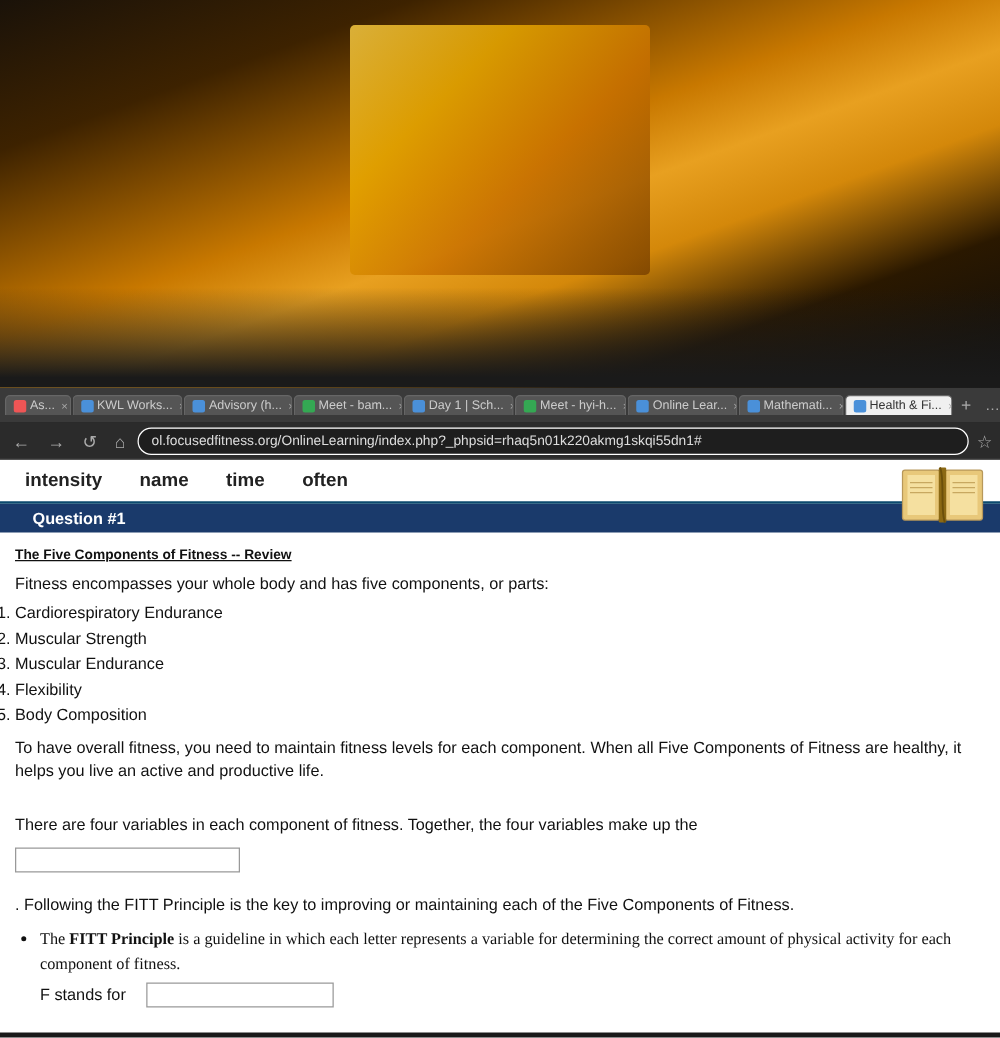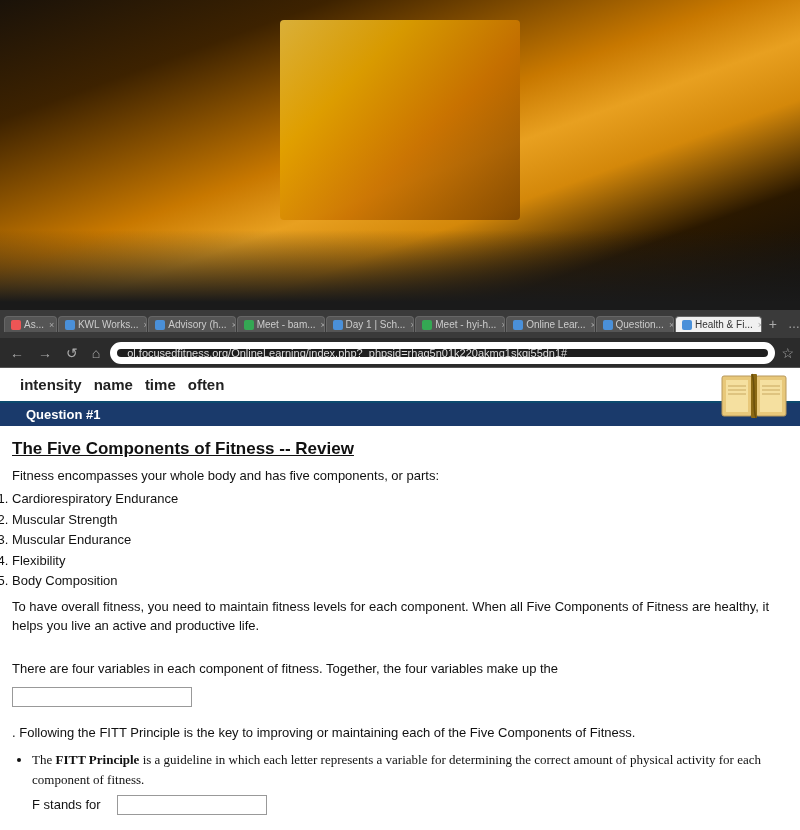--- a/index.html
+++ b/index.html
@@ -96,21 +96,21 @@
       color: #aaa;
       font-size: 14px;
       cursor: pointer;
       background: none;
       border: none;
       padding: 2px 4px;
     }
     .address-input {
       flex: 1;
       background: #1e1e1e;
-      border: 7px solid #ffffff;
+      border: 1px solid #ffffff;
       border-radius: 12px;
       color: #ddd;
       font-size: 11px;
       padding: 2px 10px;
       height: 22px;
     }
     .star-btn {
       color: #aaa;
       font-size: 14px;
     }
@@ -118,21 +118,21 @@
     
     .page-content {
       background: #fff;
       padding: 0;
       overflow: hidden;
     }
 
     
     .word-bank {
       display: flex;
-      gap: 12px;
+      gap: 30px;
       padding: 8px 20px;
       font-size: 15px;
       font-weight: bold;
       color: #222;
       border-bottom: 2px solid #0c4a6e;
       align-items: center;
     }
     .word-bank-word {
       color: #222;
       font-size: 15px;
@@ -150,21 +150,21 @@
     }
 
     .content-area {
       padding: 0 12px 12px 12px;
       font-size: 13px;
       color: #111;
       line-height: 1.5;
     }
 
     .content-area h3 {
-      font-size: 17px;
+      font-size: 11px;
       font-weight: bold;
       text-decoration: underline;
       margin-bottom: 4px;
     }
 
     .content-area p {
       margin-bottom: 4px;
     }
 
     .content-area ol {
@@ -239,21 +239,21 @@
     <span>Meet - hyi-h...</span>
     <span class="tab-close">×</span>
   </div>
   <div class="tab">
     <span class="tab-favicon" style="background:#4a90d9;"></span>
     <span>Online Lear...</span>
     <span class="tab-close">×</span>
   </div>
   <div class="tab">
     <span class="tab-favicon" style="background:#4a90d9;"></span>
-    <span>Question...</span>
+    <span>Mathemati...</span>
     <span class="tab-close">×</span>
   </div>
   <div class="tab active">
     <span class="tab-favicon" style="background:#4a90d9;"></span>
     <span>Health &amp; Fi...</span>
     <span class="tab-close">×</span>
   </div>
   <button class="tab-add">+</button>
   <span style="color:#aaa; font-size:12px; margin-left:4px;">…</span>
 </div>

